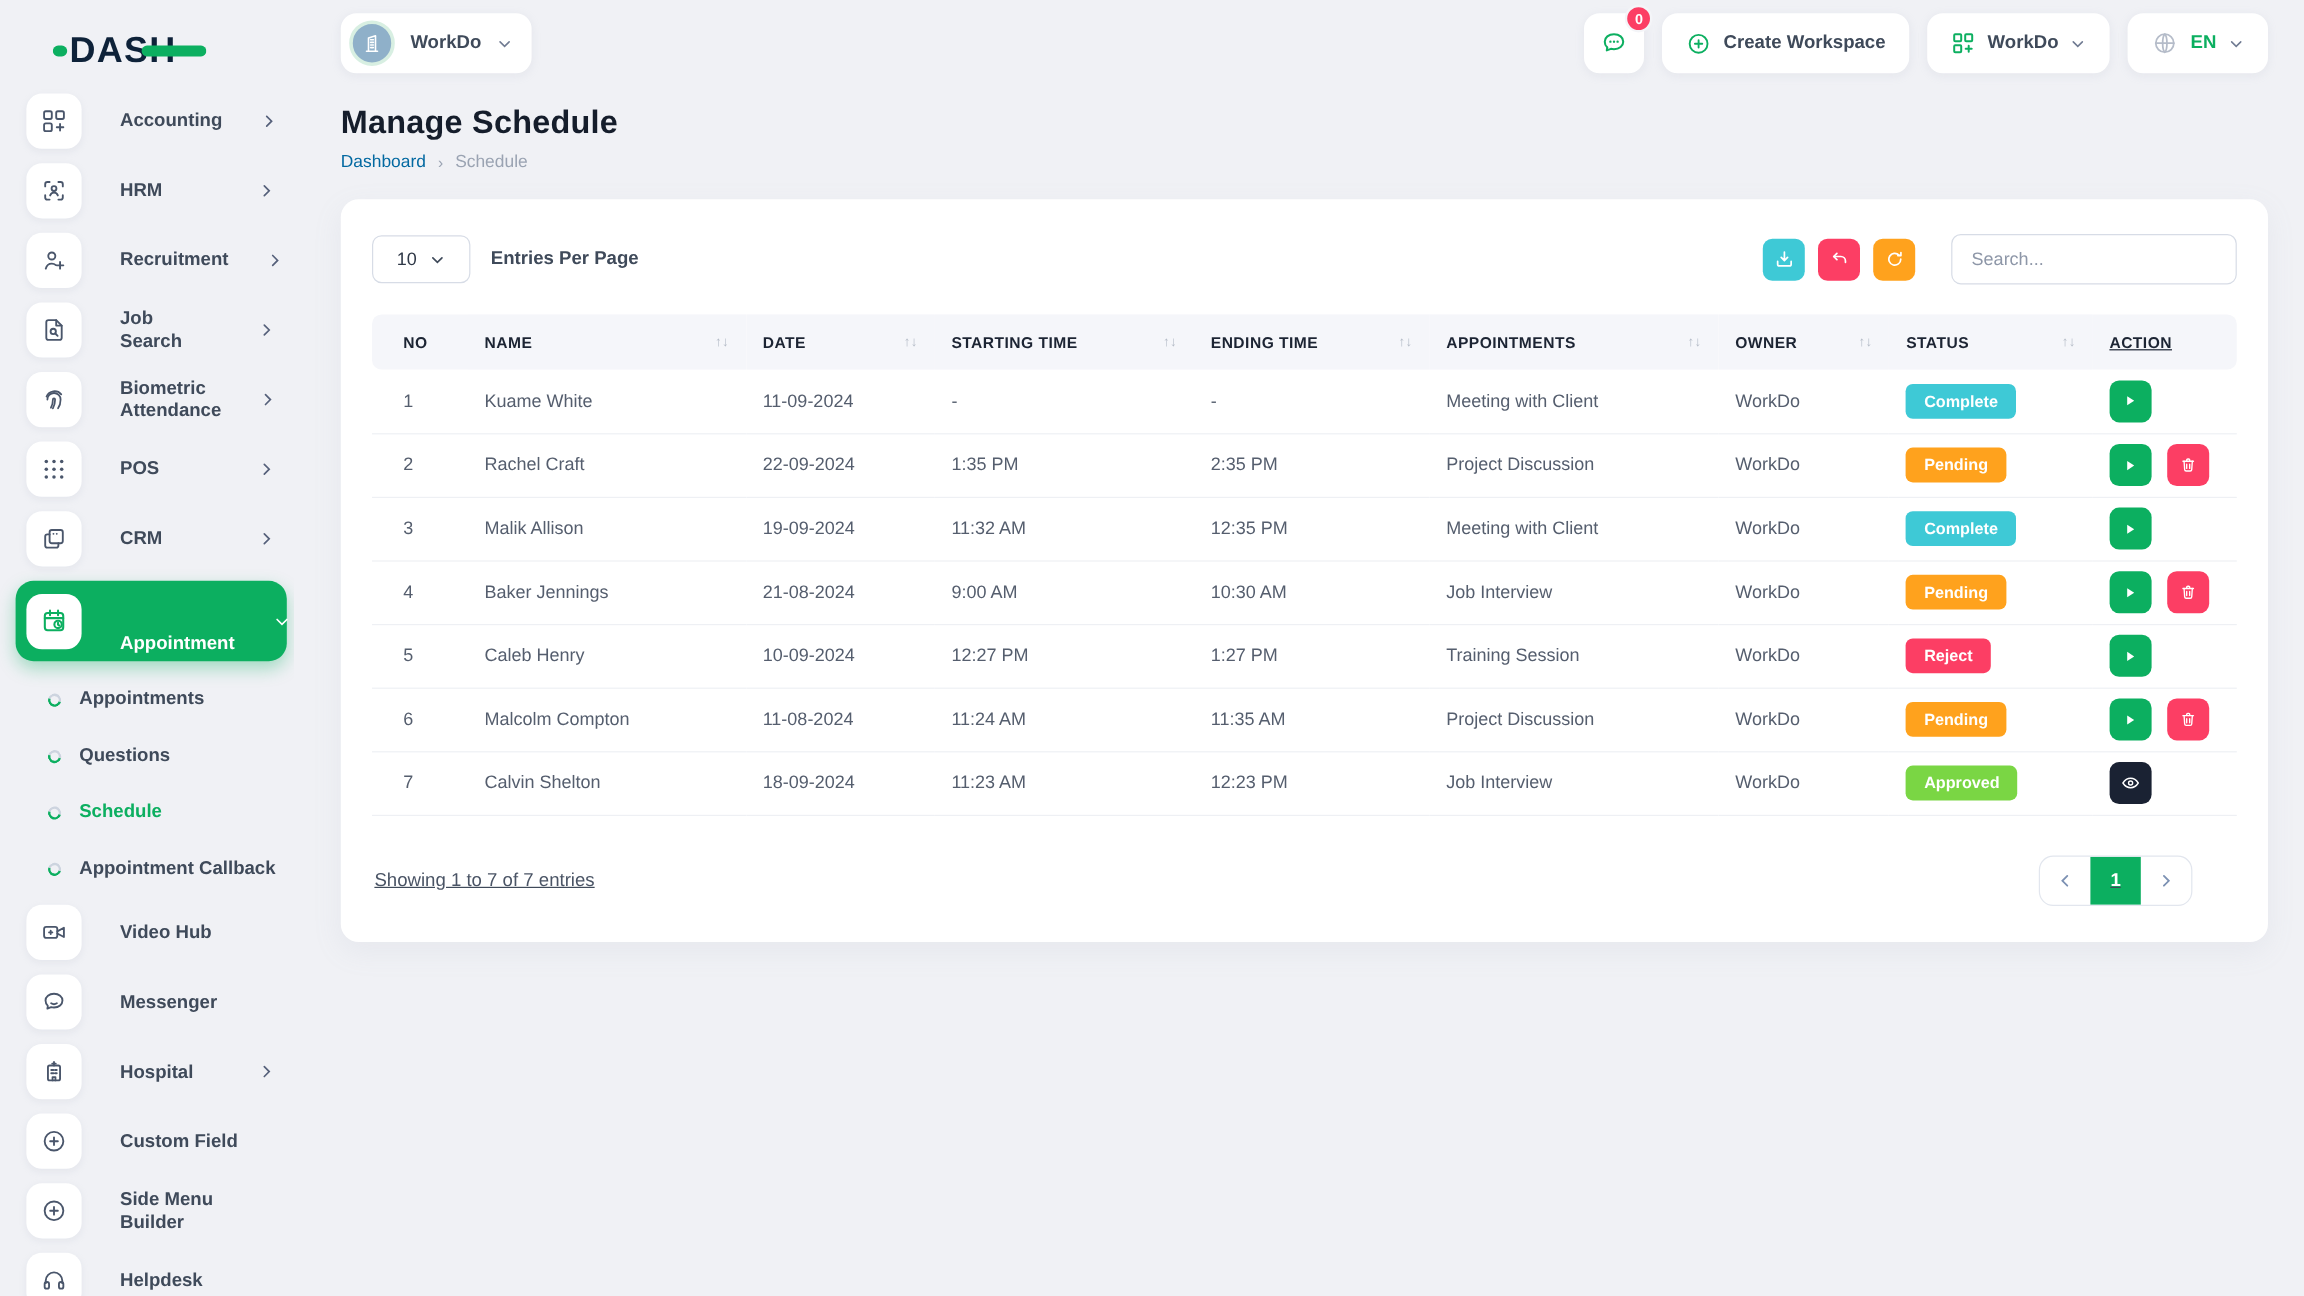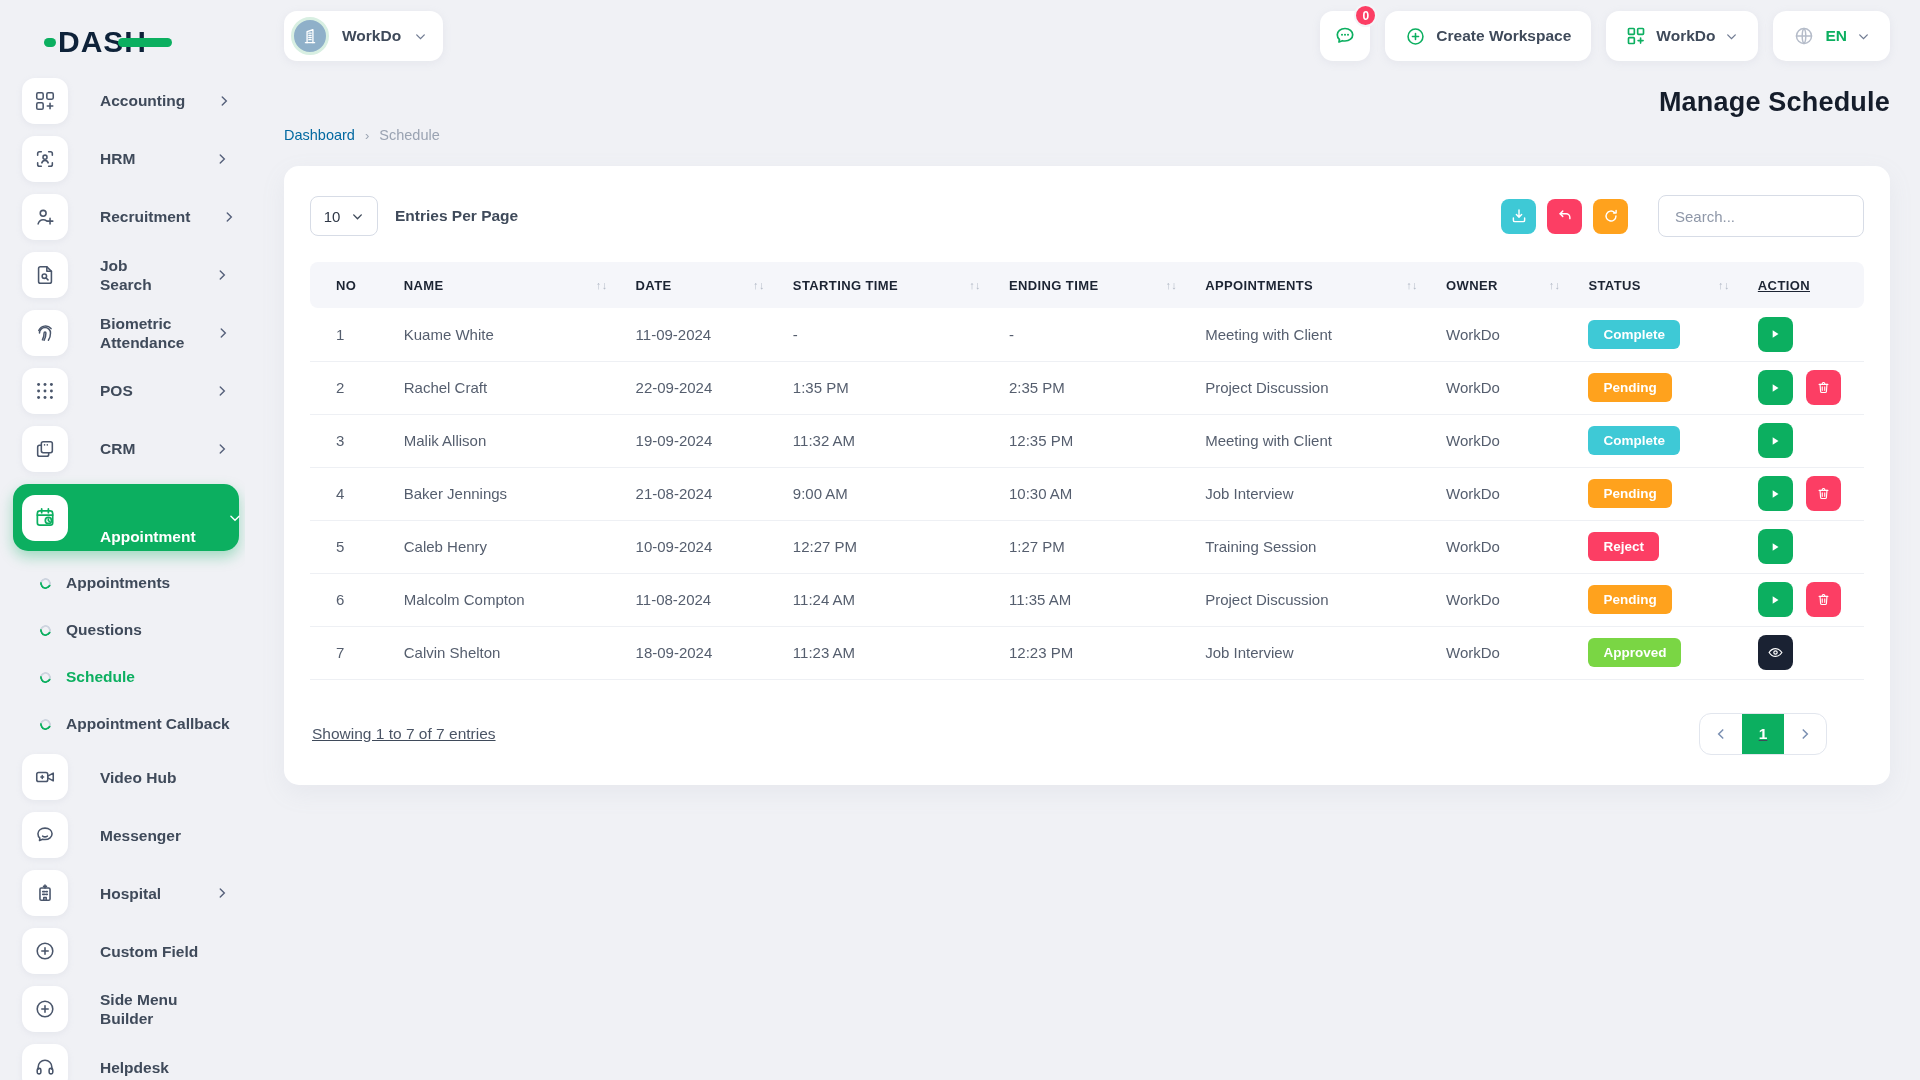--- a/index.html
+++ b/index.html
@@ -40,42 +40,42 @@
     border:3px solid #d8efe2; display:flex; align-items:center; justify-content:center; color:#fff; }
   .chip-label { font-size:15.5px; font-weight:600; color:#3f4a5a; }
   .top-right { display:flex; align-items:center; gap:15px; }
   .chat-chip { width:50px; height:50px; justify-content:center; position:relative; }
   .chat-badge { position:absolute; top:-7px; right:-7px; min-width:23px; height:23px; border-radius:50%;
     background:#FC3E64; color:#fff; font-size:12px; font-weight:700; display:flex;
     align-items:center; justify-content:center; border:2px solid #f4f5f8; }
   .pill-btn { height:50px; padding:0 20px; gap:10px; font-size:15.5px; font-weight:600; color:#3f4a5a; }
 
   
-  .page-head { padding:26px 30px 0 39px;text-align:right; }
+  .page-head { padding:26px 30px 0 39px; }
   .page-title { font-size:27px; font-weight:700; color:#151d2b; letter-spacing:.2px; }
   .breadcrumb { display:flex; align-items:center; gap:10px; margin-top:9px; font-size:14.5px; }
   .bc-home { color:#0369a1; cursor:pointer; }
   .bc-sep { color:#9aa3b2; font-size:13px; }
   .bc-cur { color:#9aa3b2; }
 
   
   .card { background:#fff; border-radius:15px; margin:23px 30px 0 39px; padding:29px 26px 30px;
     box-shadow:0 8px 24px rgba(150,160,180,.10); }
   .toolbar { display:flex; align-items:center; margin-bottom:25px; }
-  .select-box { width:68px; height:40px; border:1px solid #d7dce6; border-radius:8px; background:#fff;
+  .select-box { width:82px; height:40px; border:1px solid #d7dce6; border-radius:8px; background:#fff;
     display:flex; align-items:center; justify-content:center; gap:11px; font-size:15px; color:#2f3847;
     cursor:pointer; }
   .entries-label { font-size:15.5px; font-weight:600; color:#3f4a5a; margin-left:17px; }
   .toolbar-spacer { flex:1; }
   .tool-btn { width:35px; height:35px; border:none; border-radius:8px; display:flex; align-items:center;
     justify-content:center; color:#fff; cursor:pointer; margin-left:11px; }
   .tool-btn.export { background:#3EC9D6; }
   .tool-btn.reset { background:#FC3E64; }
   .tool-btn.refresh { background:#FFA21D; }
-  .search-input { width:206px; height:42px; border:1px solid #d7dce6; border-radius:8px;
+  .search-input { width:238px; height:42px; border:1px solid #d7dce6; border-radius:8px;
     padding:0 16px; font-size:15px; color:#2f3847; margin-left:30px; outline:none;
     font-family:"Liberation Sans","DejaVu Sans",sans-serif; }
   .search-input::placeholder { color:#8e97a8; }
 
   
   table { width:100%; border-collapse:collapse; }
   thead th { background:#f5f6fa; height:46px; text-align:right; font-size:13px; font-weight:700;
     color:#1c2433; letter-spacing:.03em; padding:0 14px; white-space:nowrap; }
   thead th:first-child { border-radius:8px 0 0 8px; padding-left:26px; }
   thead th:last-child { border-radius:0 8px 8px 0;text-decoration:underline; }

